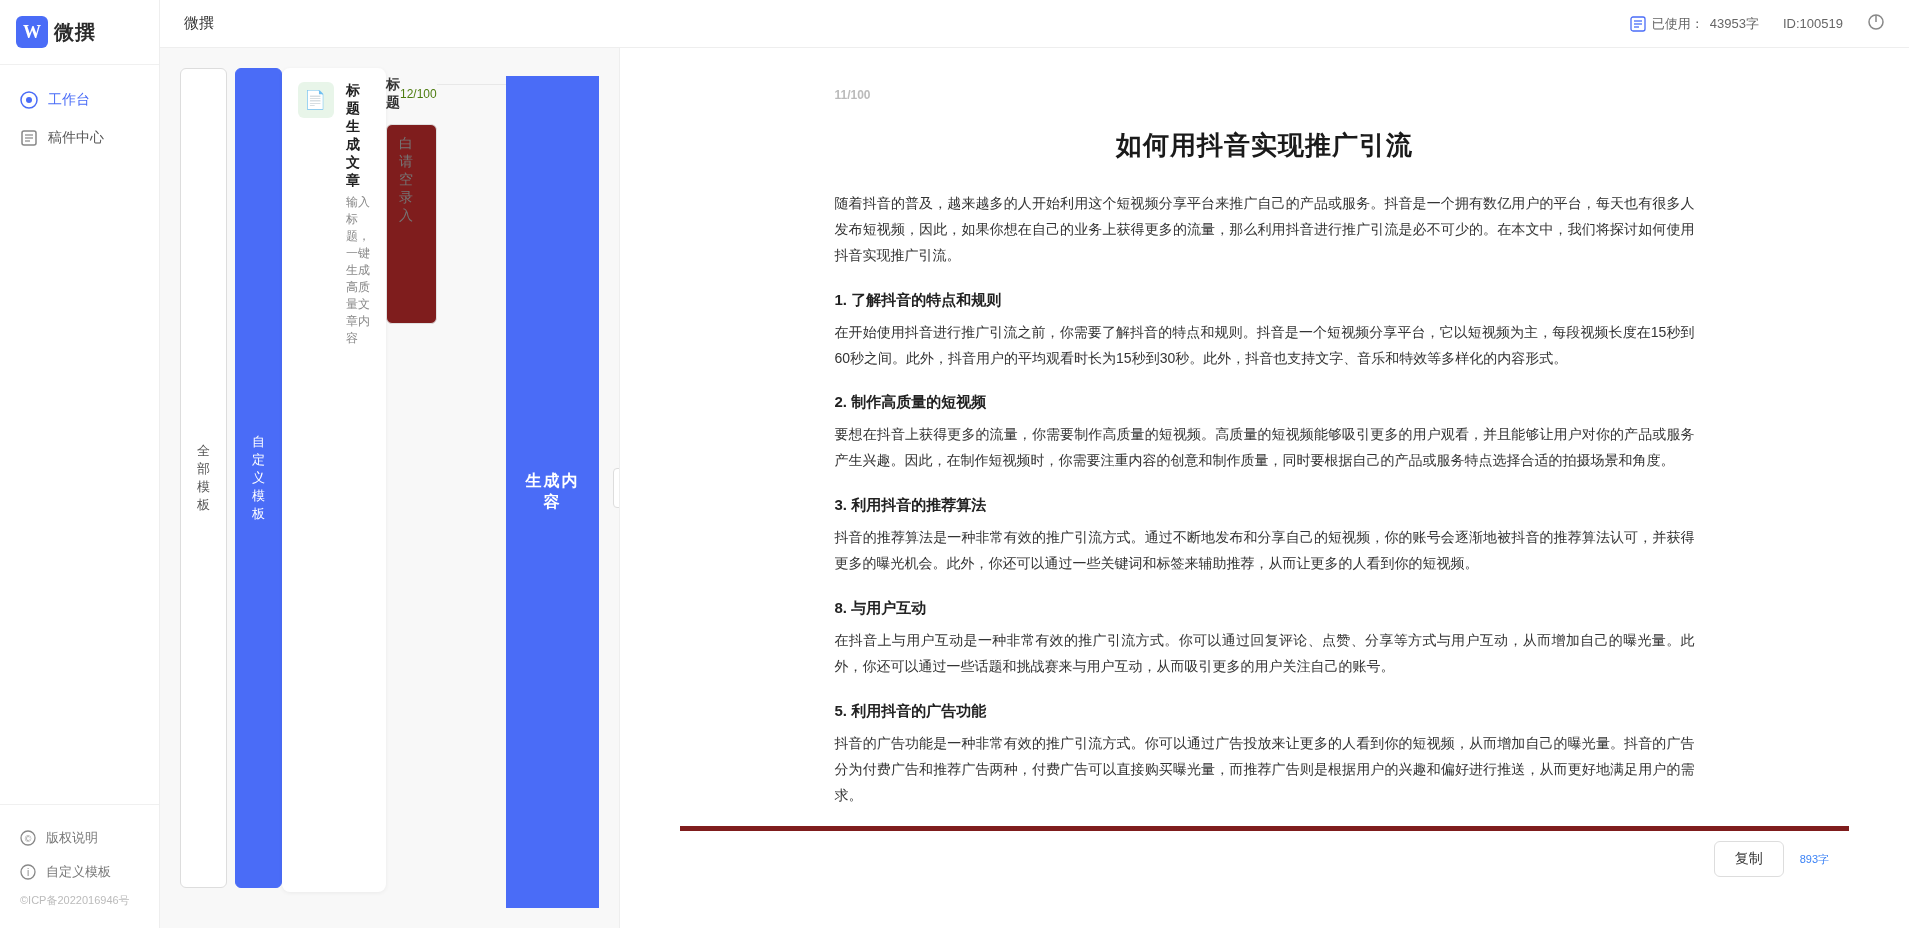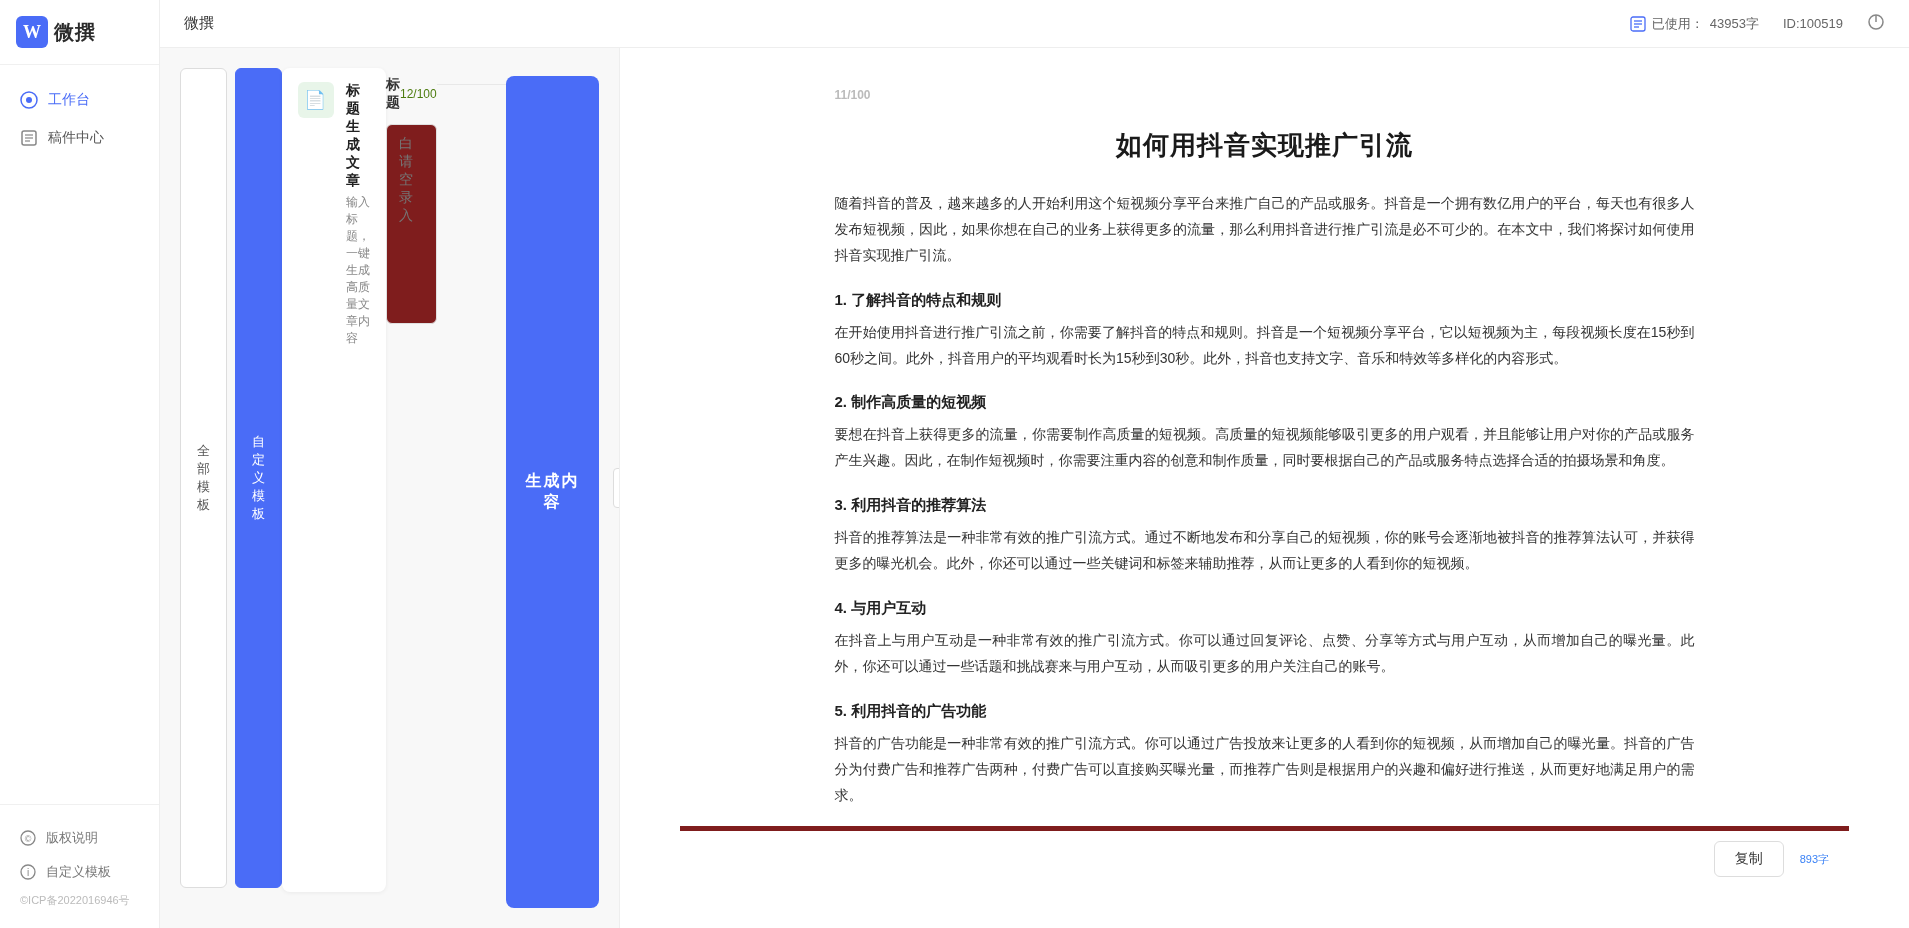--- a/index.html
+++ b/index.html
@@ -44,21 +44,21 @@
     .template-card-title { font-size: 14px; font-weight: 600; color: #222; margin-bottom: 4px; }
     .template-card-desc { font-size: 12px; color: #888; }
 
     .form-section { margin-top: 8px; }
     .form-label-row { display: flex; justify-content: space-between; align-items: center; margin-bottom: 8px; }
     .form-label { font-size: 14px; color: #333; font-weight: 700; }
     .form-count { font-size: 12px; color: #4d7c0f; }
     .form-input { width: 100%; border: 1px solid #e0e0e0; border-radius: 6px; padding: 10px 12px; font-size: 14px; color: #333; background: #fff; resize: none; outline: none; }
     .form-textarea { width: 100%; border: 1px solid #e0e0e0; border-radius: 6px; padding: 10px 12px; font-size: 14px; color: #aaa; background: #7f1d1d; resize: none; outline: none; min-height: 200px; }
     .divider-line { width: 100%; height: 1px; background: #e8e8e8; margin: 16px 0; }
-    .generate-btn { width: 100%; padding: 14px; background: #4a6cf7; color: #fff; border: none; border-radius: 8px; font-size: 16px; font-weight: 600; cursor: pointer; margin-top: 8px; letter-spacing: 2px; }
+    .generate-btn { width: 100%; padding: 14px; background: #4a6cf7; color: #fff; border: none; border-radius: 0; font-size: 16px; font-weight: 600; cursor: pointer; margin-top: 8px; letter-spacing: 2px; }
 
     
     .collapse-toggle { position: absolute; right: -14px; top: 50%; transform: translateY(-50%); width: 20px; height: 40px; background: #fff; border: 1px solid #ddd; border-radius: 4px; display: flex; align-items: center; justify-content: center; cursor: pointer; z-index: 10; color: #999; font-size: 12px; }
 
     
     .right-panel { flex: 1; background: #fff; overflow-y: auto; padding: 40px 60px; position: relative; }
     .article-page { max-width: 860px; margin: 0 auto; }
     .page-num { text-align: left; font-size: 12px; color: #bbb; margin-bottom: 26px; font-weight: bold; }
     .article-title { text-align: center; font-size: 26px; font-weight: 700; color: #1a1a1a; margin-bottom: 28px; letter-spacing: 1px; }
     .article-para { font-size: 14px; line-height: 1.85; color: #333; margin-bottom: 18px; text-align: justify; }
@@ -187,21 +187,21 @@
         <div class="article-title">如何用抖音实现推广引流</div>
 
         <div id="article-body">
             <div class="article-para">随着抖音的普及，越来越多的人开始利用这个短视频分享平台来推广自己的产品或服务。抖音是一个拥有数亿用户的平台，每天也有很多人发布短视频，因此，如果你想在自己的业务上获得更多的流量，那么利用抖音进行推广引流是必不可少的。在本文中，我们将探讨如何使用抖音实现推广引流。</div>
             <div class="article-heading">1.  了解抖音的特点和规则</div>
             <div class="article-para">在开始使用抖音进行推广引流之前，你需要了解抖音的特点和规则。抖音是一个短视频分享平台，它以短视频为主，每段视频长度在15秒到60秒之间。此外，抖音用户的平均观看时长为15秒到30秒。此外，抖音也支持文字、音乐和特效等多样化的内容形式。</div>
             <div class="article-heading">2.  制作高质量的短视频</div>
             <div class="article-para">要想在抖音上获得更多的流量，你需要制作高质量的短视频。高质量的短视频能够吸引更多的用户观看，并且能够让用户对你的产品或服务产生兴趣。因此，在制作短视频时，你需要注重内容的创意和制作质量，同时要根据自己的产品或服务特点选择合适的拍摄场景和角度。</div>
             <div class="article-heading">3.  利用抖音的推荐算法</div>
             <div class="article-para">抖音的推荐算法是一种非常有效的推广引流方式。通过不断地发布和分享自己的短视频，你的账号会逐渐地被抖音的推荐算法认可，并获得更多的曝光机会。此外，你还可以通过一些关键词和标签来辅助推荐，从而让更多的人看到你的短视频。</div>
-            <div class="article-heading">4.  与用户互动</div>
+            <div class="article-heading">8.  与用户互动</div>
             <div class="article-para">在抖音上与用户互动是一种非常有效的推广引流方式。你可以通过回复评论、点赞、分享等方式与用户互动，从而增加自己的曝光量。此外，你还可以通过一些话题和挑战赛来与用户互动，从而吸引更多的用户关注自己的账号。</div>
             <div class="article-heading">5.  利用抖音的广告功能</div>
             <div class="article-para">抖音的广告功能是一种非常有效的推广引流方式。你可以通过广告投放来让更多的人看到你的短视频，从而增加自己的曝光量。抖音的广告分为付费广告和推荐广告两种，付费广告可以直接购买曝光量，而推荐广告则是根据用户的兴趣和偏好进行推送，从而更好地满足用户的需求。</div>
           </div>
       </div>
 
       <div class="bottom-bar">
         <button class="copy-btn">复制</button>
         <span class="word-count">893字</span>
       </div>

